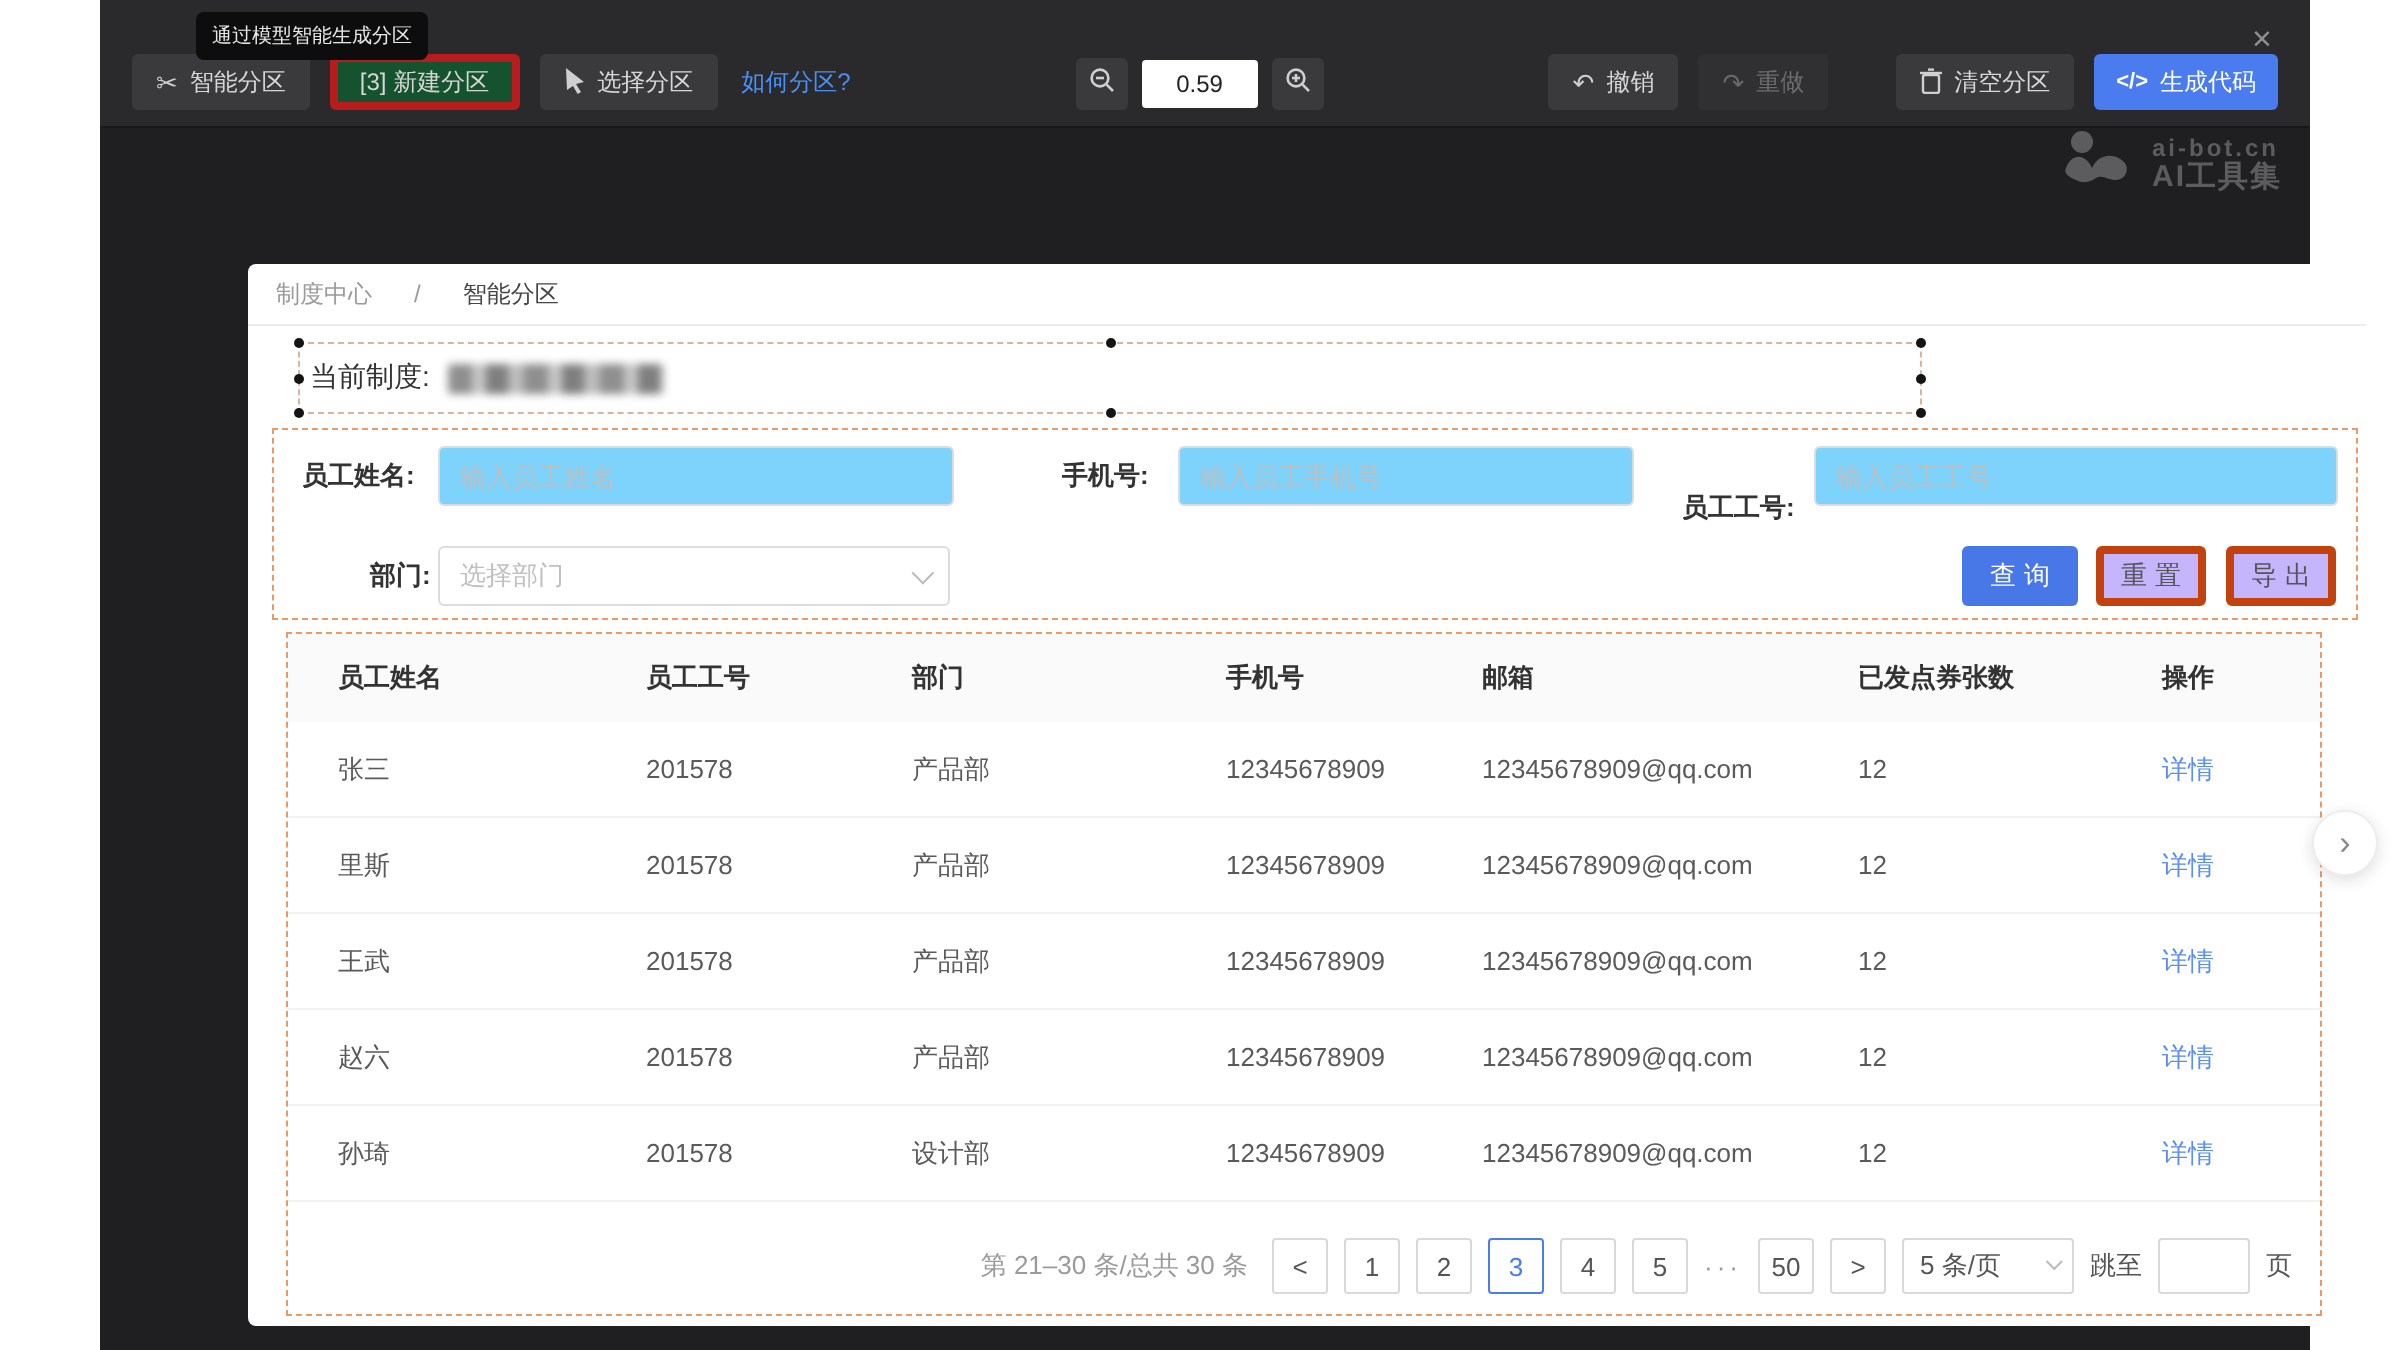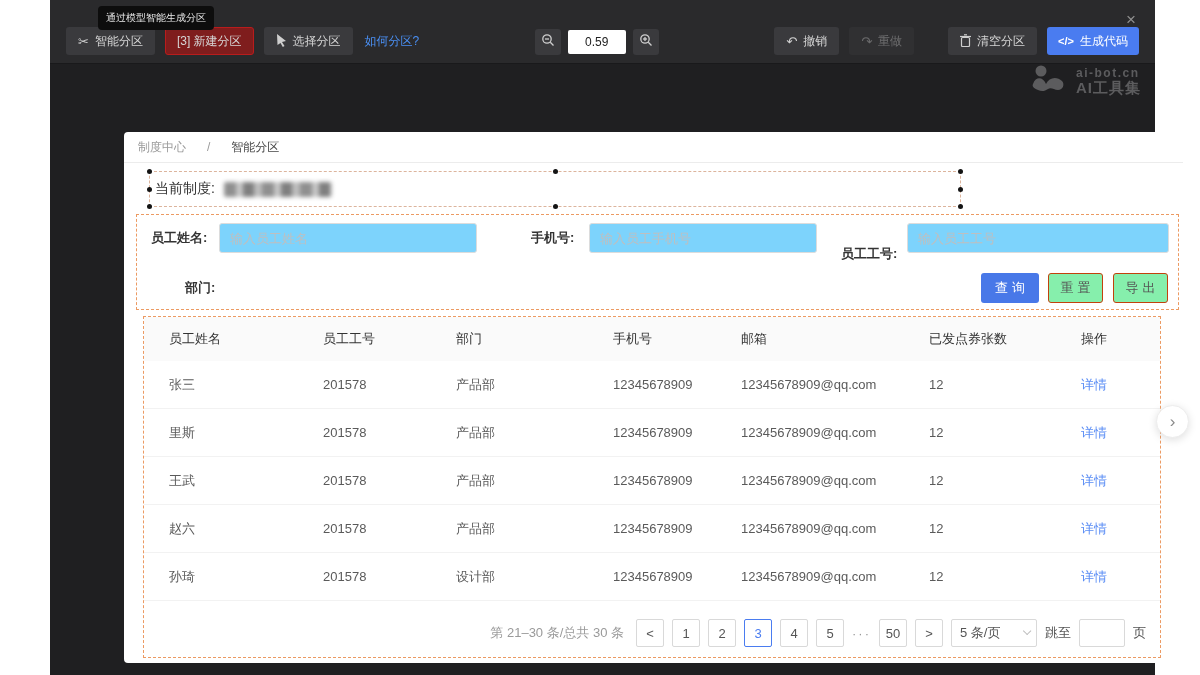--- a/index.html
+++ b/index.html
@@ -21,21 +21,21 @@
     display:flex; align-items:flex-end; padding:0 16px 8px 16px;
   }
   .tgroup { display:flex; align-items:center; }
   .tbtn {
     height:28px; display:inline-flex; align-items:center; gap:6px;
     padding:0 11px; background:#3a3a3d; color:#d6d6d6; font-size:12px;
     border-radius:3px; margin-right:10px; cursor:pointer; border:1px solid transparent;
     white-space:nowrap;
   }
   .tbtn .ic { font-size:13px; line-height:1; color:#cfcfcf; }
-  .tbtn.outlined { background:#7f1d1d; border:1px solid #b91c1c; }
+  .tbtn.outlined { background:#14532d; border:4px solid #b91c1c; }
   .tbtn.primary { background:#4a7cf0; color:#fff; border:none; }
   .tbtn.primary .ic { color:#fff; font-size:11px; font-weight:bold; }
   .tbtn.disabled { opacity:.38; cursor:default; }
   .howto { color:#4a90f5; font-size:12px; margin-left:2px; cursor:pointer; white-space:nowrap; }
   .zoomgrp { display:flex; align-items:center; gap:7px; margin:0 auto; }
   .zbtn {
     width:26px; height:26px; background:#3a3a3d; border-radius:3px;
     display:flex; align-items:center; justify-content:center; cursor:pointer;
   }
   .zinput {
@@ -99,31 +99,31 @@
   .fselect {
     position:absolute; height:30px; border:1px solid #dcdcdc; border-radius:3px;
     padding:0 10px; font-size:13px; color:#bfbfbf; background:#fff;
     display:flex; align-items:center; justify-content:space-between; cursor:pointer;
   }
   .chev { width:8px; height:8px; border-right:1.5px solid #bbb; border-bottom:1.5px solid #bbb;
     transform:rotate(45deg) translateY(-2px); }
   .fbtn {
     position:absolute; height:30px; border-radius:3px; font-size:13px; letter-spacing:4px;
     display:flex; align-items:center; justify-content:center; cursor:pointer;
-    background:#86efac; border:1px solid #c2410c; color:#555; padding-left:4px;
+    background:#c4b5fd; border:4px solid #c2410c; color:#555; padding-left:4px;
   }
   .fbtn.primary { background:#4878e8; border:none; color:#fff; }
   
   .table-zone {
     position:absolute; left:19px; top:184px; width:1018px; height:342px;
     border:1px dashed #ec9a62; background:#fff;
   }
   .tgrid { display:grid; grid-template-columns:154px 133px 157px 128px 188px 152px 1fr;
     align-items:center; padding-left:25px; }
-  .thead { height:44px; background:#fafafa; font-size:13px; font-weight:normal; color:#333; }
+  .thead { height:44px; background:#fafafa; font-size:13px; font-weight:bold; color:#333; }
   .trow { height:48px; border-bottom:1px solid #f2f2f2; font-size:13px; color:#5a5a5a; }
   .detail { color:#5a8df5; cursor:pointer; }
   .pager {
     position:absolute; left:0; right:0; bottom:4px; height:40px;
     display:flex; align-items:center; justify-content:flex-end;
     padding-right:14px; gap:8px; font-size:13px; color:#666;
   }
   .psummary { color:#9a9a9a; margin-right:4px; white-space:nowrap; }
   .pbtn {
     min-width:28px; height:28px; border:1px solid #d9d9d9; border-radius:2px;
@@ -257,20 +257,24 @@
 
     <div class="form-zone">
       <span class="flabel" style="left:14px; top:8px;">员工姓名:</span>
       <input class="finput" style="left: 82px; top: 8px; width: 258px;" placeholder="输入员工姓名">
       <span class="flabel" style="left:394px; top:8px;">手机号:</span>
       <input class="finput" style="left: 452px; top: 8px; width: 228px;" placeholder="输入员工手机号">
       <span class="flabel" style="left:704px; top:24px;">员工工号:</span>
       <input class="finput" style="left: 770px; top: 8px; width: 262px;" placeholder="输入员工工号">
 
       <span class="flabel" style="left:48px; top:58px;">部门:</span>
+      <div class="fselect" style="left:82px; top:58px; width:256px;">
+        <span>选择部门</span>
+        <span class="chev"></span>
+      </div>
       <div class="fbtn primary" style="left:844px; top:58px; width:58px;">查询</div>
       <div class="fbtn" style="left:911px; top:58px; width:55px;">重置</div>
       <div class="fbtn" style="left:976px; top:58px; width:55px;">导出</div>
     </div>
 
     <div class="table-zone">
       <div class="tgrid thead">
         <span>员工姓名</span>
         <span>员工工号</span>
         <span>部门</span>

